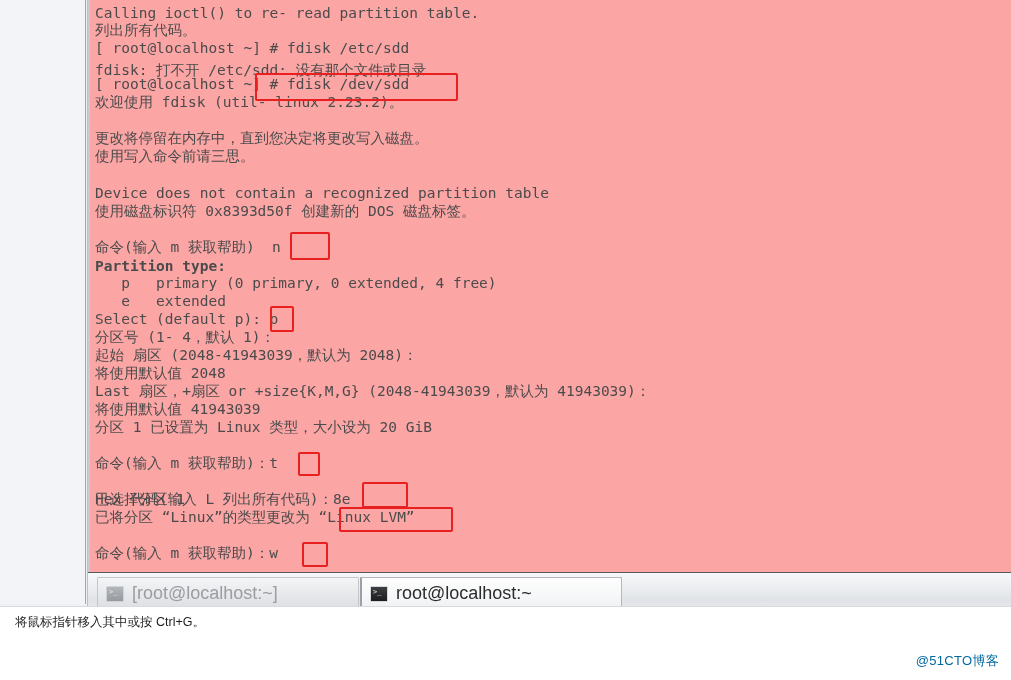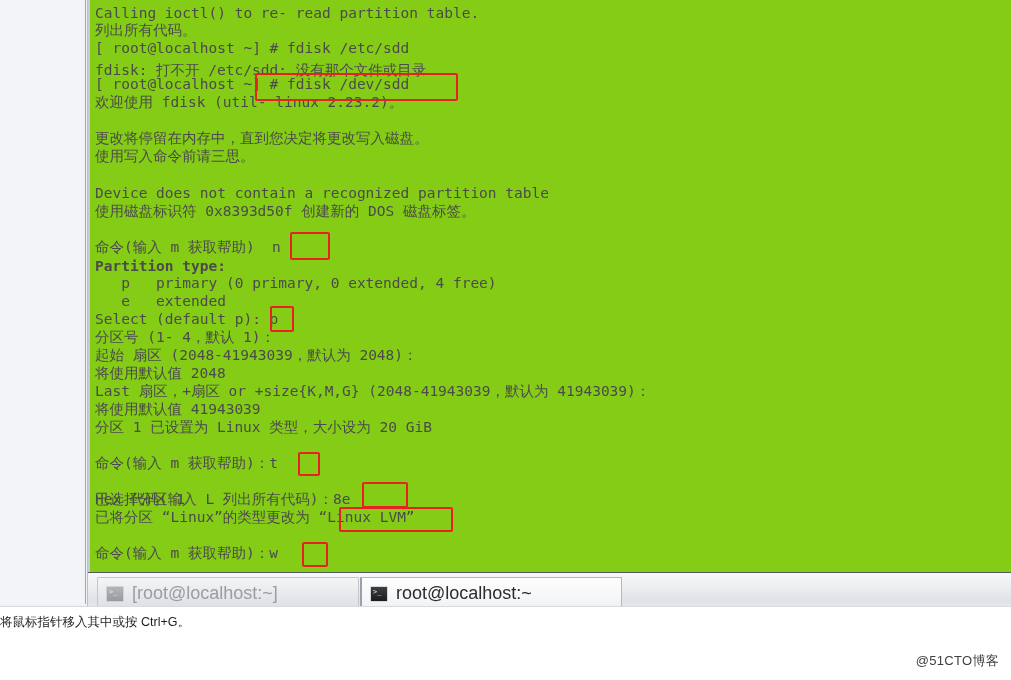--- a/index.html
+++ b/index.html
@@ -41,21 +41,21 @@
     border-right: 1px solid #9aa7b4;
     box-sizing: border-box;
   }
 
   
   #terminal-window {
     position: absolute;
     left: 88px; top: 0;
     width: 923px;
     height: 572px;
-    background: #84cc16;
+    background: #fca5a5;
     box-sizing: border-box;
     border-left: 2px solid #c5ccd6;
     overflow: hidden;
   }
   #terminal-screen {
     position: absolute;
     left: 5px; top: 0px;
     width: 918px;
     height: 572px;
   }
@@ -159,32 +159,32 @@
     background: #ffffff;
     border-top: 1px solid #d8dade;
     box-sizing: border-box;
     display: flex;
     align-items: center;
   }
   #status-text {
     font-family: "Liberation Sans", sans-serif;
     font-size: 12.5px;
     color: #1e1e1e;
-    padding-left: 0;
+    padding-left: 15px;
     white-space: nowrap;
   }
 
   
   #watermark {
     position: absolute;
     right: 12px;
     top: 652px;
     font-family: "Liberation Sans", sans-serif;
     font-size: 13px;
-    color: #404040;
+    color: #0369a1;
     letter-spacing: .3px;
     white-space: nowrap;
     margin-left: 44px;
   }
 </style>
 </head>
 <body>
 
 <div id="app-root">
 

